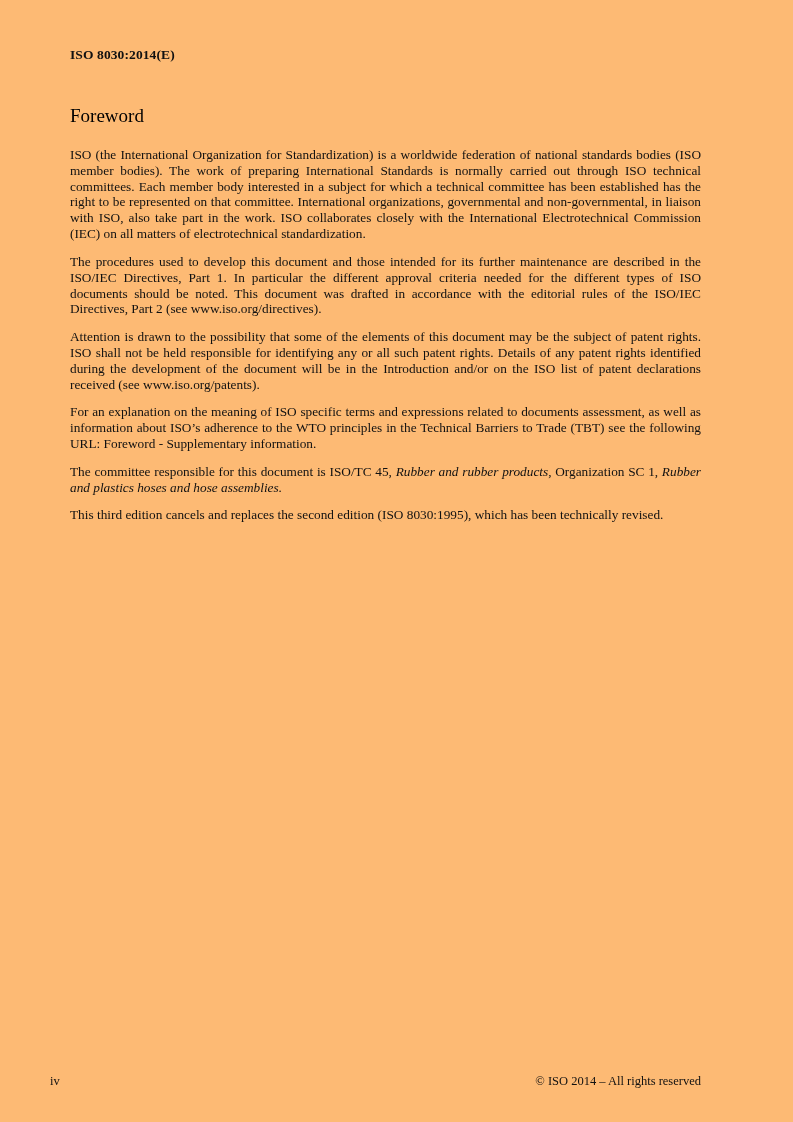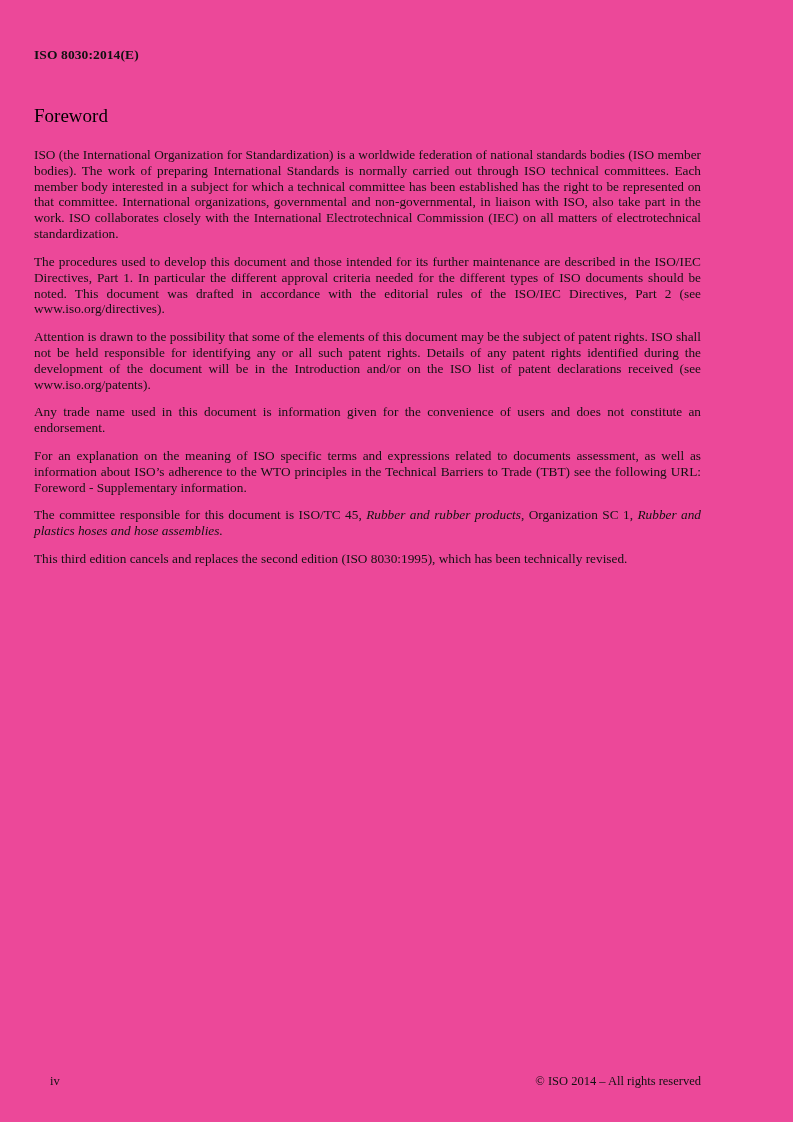--- a/index.html
+++ b/index.html
@@ -4,23 +4,23 @@
 <style>
   html, body {
     margin: 0;
     padding: 0;
     background: #ffffff;
   }
   .page {
     position: relative;
     width: 793px;
     height: 1122px;
-    background: #ec4899;
+    background: #fdba74;
     box-sizing: border-box;
-    padding: 47px 92px 0 34px;
+    padding: 47px 92px 0 70px;
     font-family: "Liberation Serif", "DejaVu Serif", serif;
     color: #111111;
     overflow: hidden;
   }
   .doc-header {
     font-size: 13.5px;
     font-weight: bold;
     letter-spacing: 0.1px;
   }
   .doc-title {
@@ -67,23 +67,20 @@
     </p>
 
     <p>
       <span class="run">The procedures used to develop this document and those intended for its further maintenance are described in the ISO/IEC Directives, Part 1. In particular the different approval criteria needed for the different types of ISO documents should be noted. This document was drafted in accordance with the editorial rules of the ISO/IEC Directives, Part 2 (see www.iso.org/directives).</span>
     </p>
 
     <p>
       <span class="run">Attention is drawn to the possibility that some of the elements of this document may be the subject of patent rights. ISO shall not be held responsible for identifying any or all such patent rights. Details of any patent rights identified during the development of the document will be in the Introduction and/or on the ISO list of patent declarations received (see www.iso.org/patents).</span>
     </p>
 
-    <p>
-      <span class="run">Any trade name used in this document is information given for the convenience of users and does not constitute an endorsement.</span>
-    </p>
 
     <p>
       <span class="run">For an explanation on the meaning of ISO specific terms and expressions related to documents assessment, as well as information about ISO’s adherence to the WTO principles in the Technical Barriers to Trade (TBT) see the following URL: Foreword - Supplementary information.</span>
     </p>
 
     <p>
       <span class="run">The committee responsible for this document is ISO/TC 45, </span><span class="run italic">Rubber and rubber products</span><span class="run">, Organization SC 1, </span><span class="run italic">Rubber and plastics hoses and hose assemblies.</span>
     </p>
 
     <p>

